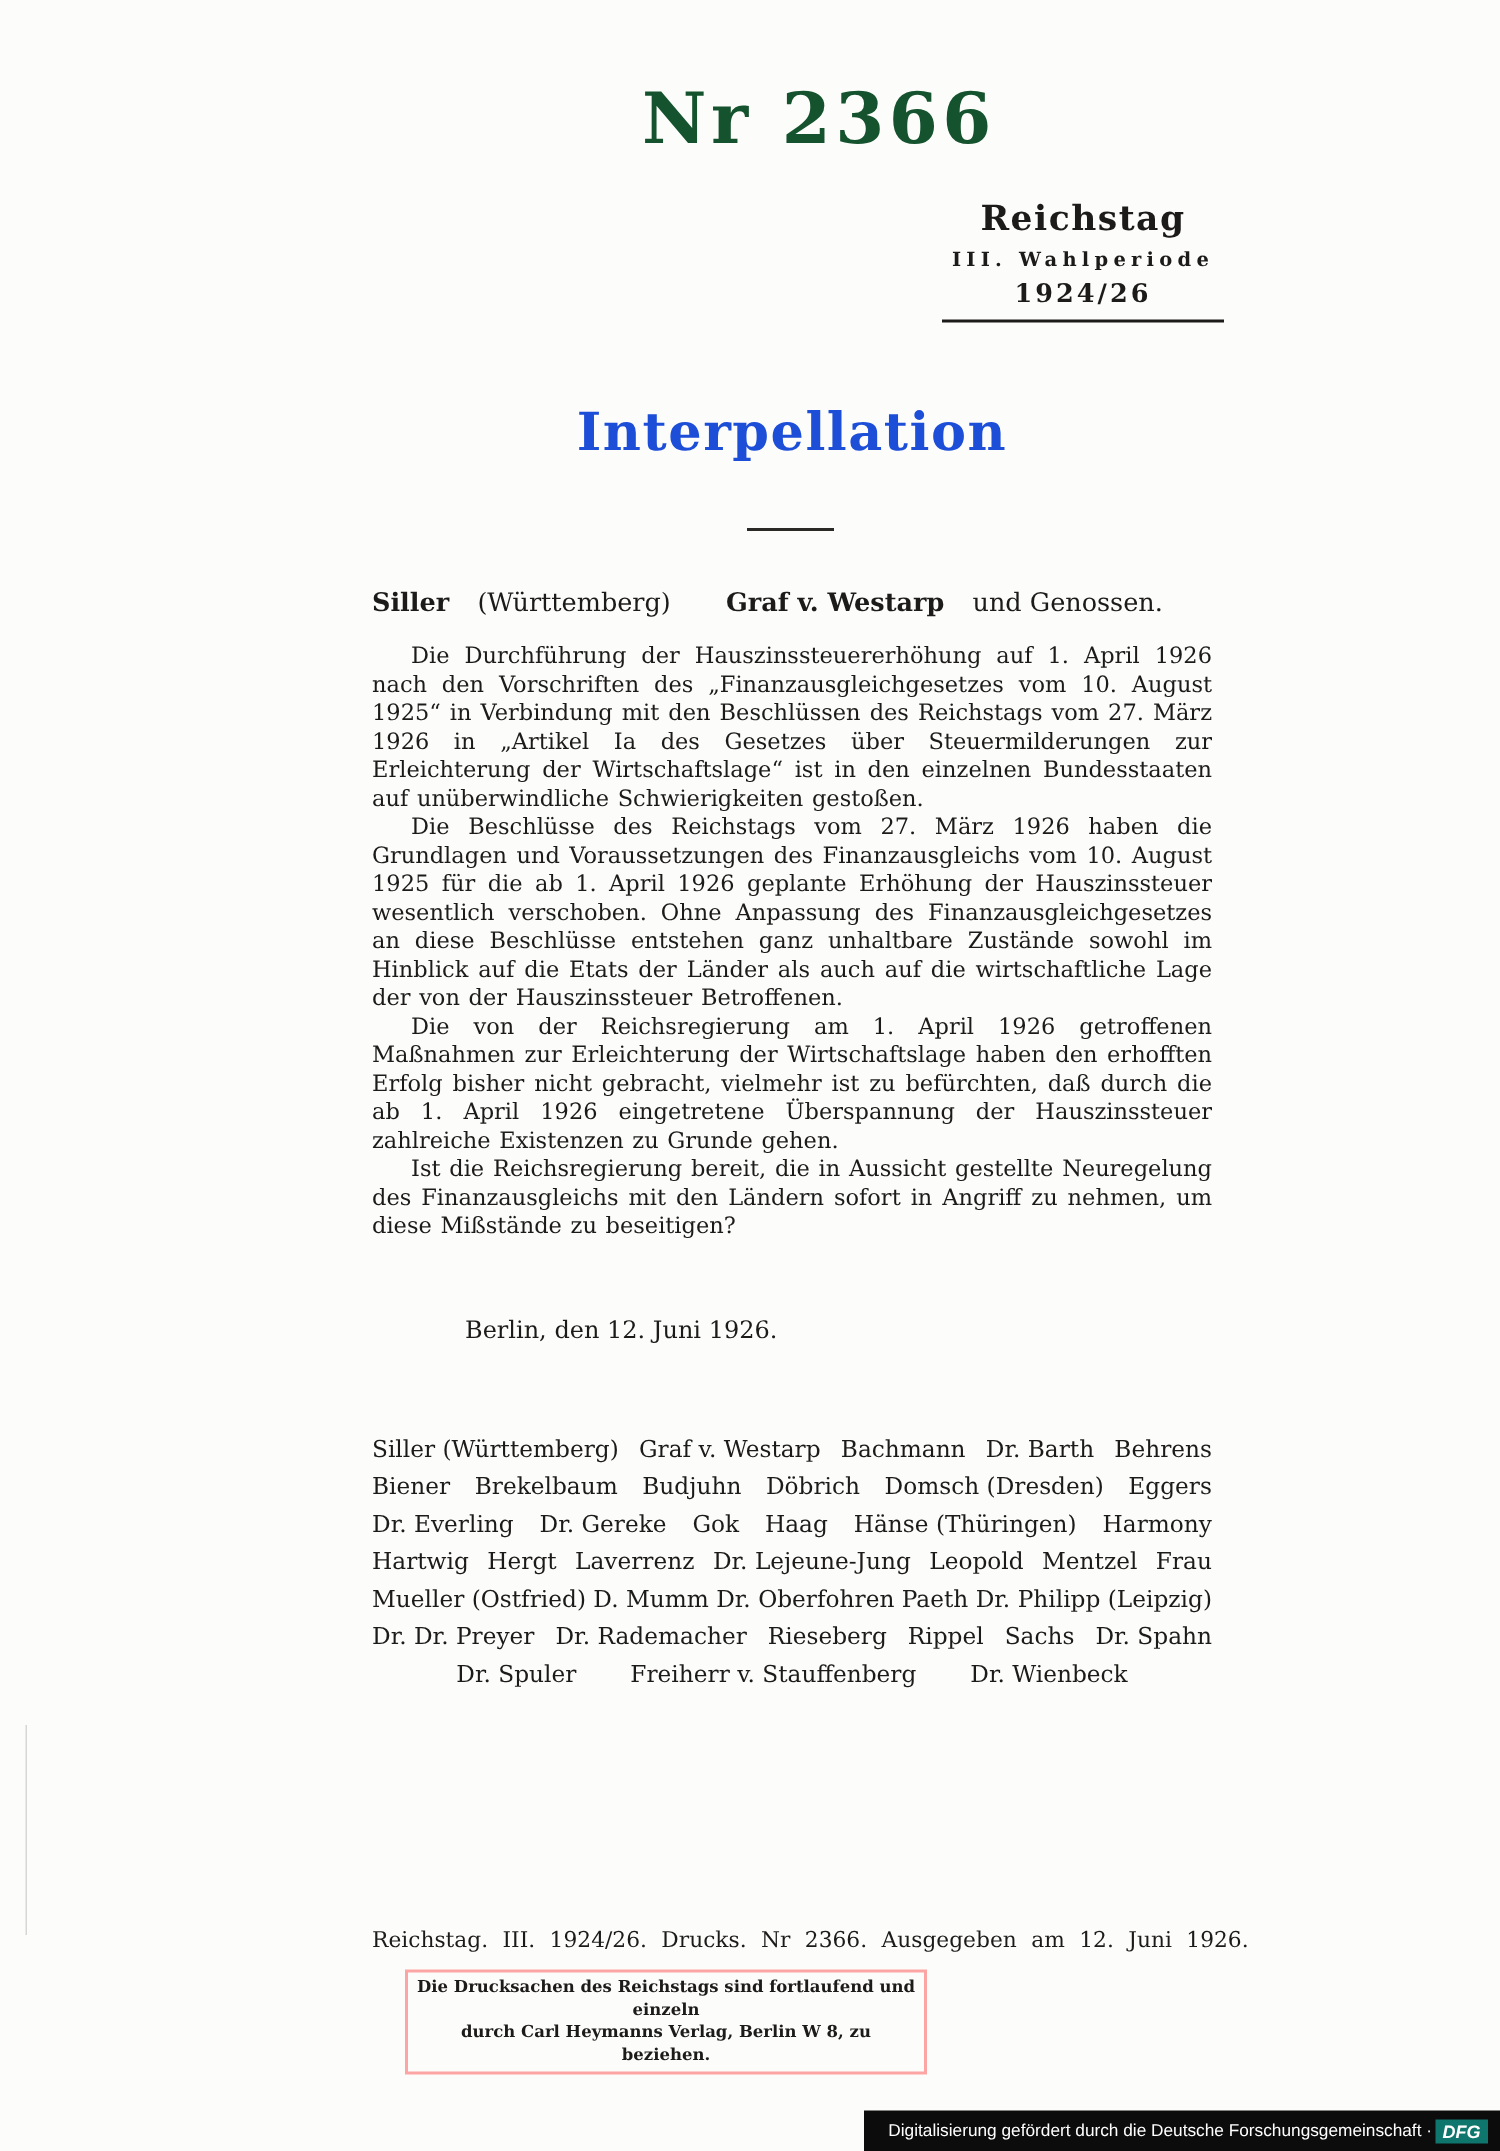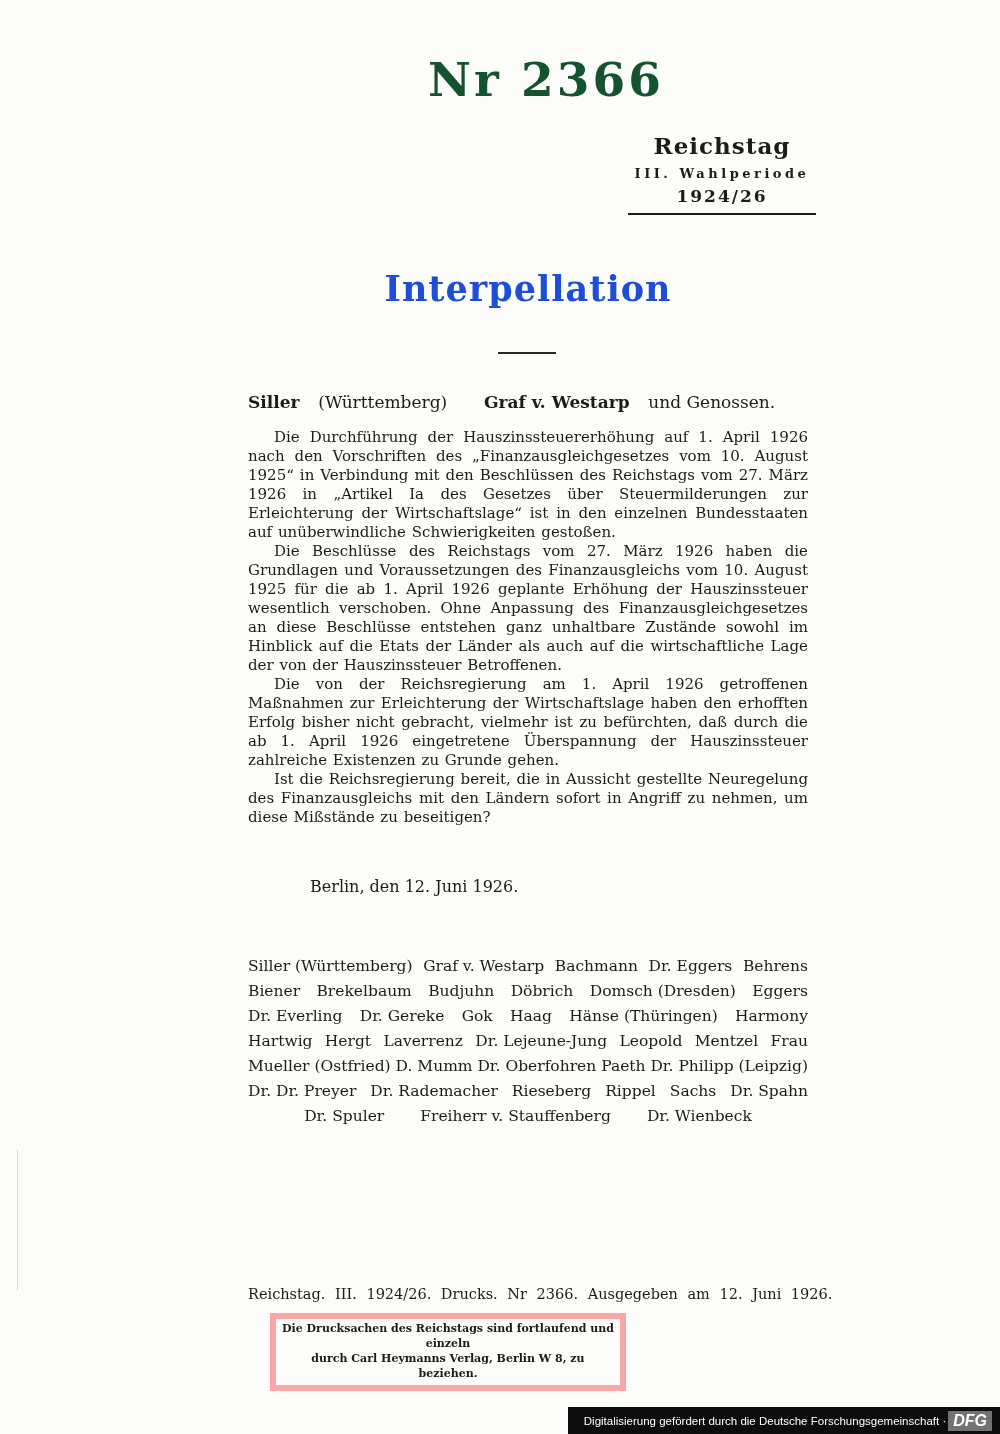--- a/index.html
+++ b/index.html
@@ -132,21 +132,21 @@
     width: 560px;
     font-size: 14.5px;
     word-spacing: 5px;
     white-space: nowrap;
   }
   .notice-box {
     position: absolute;
     left: 270px;
     top: 1313px;
     width: 332px;
-    border: 6px solid #fca5a5;
+    border: 2px solid #fca5a5;
     padding: 3px 6px 4px 6px;
     text-align: center;
     font-size: 11px;
     font-weight: bold;
     line-height: 1.35;
   }
 
   
   .digitization-bar {
     position: absolute;
@@ -157,25 +157,25 @@
     color: #ffffff;
     display: flex;
     align-items: center;
     gap: 2px;
     padding: 0 8px 0 16px;
     font-family: "Liberation Sans", "DejaVu Sans", sans-serif;
     font-size: 11.5px;
     white-space: nowrap;
   }
   .dfg-badge {
-    background: #737373;
+    background: #0f766e;
     color: #ffffff;
     font-style: italic;
     font-weight: bold;
-    font-size: 16px;
+    font-size: 12px;
     padding: 2px 5px;
     line-height: 1;
   }
 
   
   .scan-edge {
     position: absolute;
     left: 17px;
     top: 1150px;
     width: 1px;
@@ -217,21 +217,21 @@
     <p class="body-p">Die von der Reichsregierung am 1. April 1926 getroffenen Maßnahmen zur Erleichterung der Wirtschaftslage haben den erhofften Erfolg bisher nicht gebracht, vielmehr ist zu befürchten, daß durch die ab 1. April 1926 eingetretene Überspannung der Hauszinssteuer zahlreiche Existenzen zu Grunde gehen.</p>
     <p class="body-p">Ist die Reichsregierung bereit, die in Aussicht gestellte Neuregelung des Finanzausgleichs mit den Ländern sofort in Angriff zu nehmen, um diese Mißstände zu beseitigen?</p>
 
     <div class="date-line">Berlin, den 12. Juni 1926.</div>
 
     <div class="signatories" id="signatories">
         <div class="sig-line">
           <span>Siller (Württemberg)</span>
           <span>Graf v. Westarp</span>
           <span>Bachmann</span>
-          <span>Dr. Eggers</span>
+          <span>Dr. Barth</span>
           <span>Behrens</span>
         </div>
         <div class="sig-line">
           <span>Biener</span>
           <span>Brekelbaum</span>
           <span>Budjuhn</span>
           <span>Döbrich</span>
           <span>Domsch (Dresden)</span>
           <span>Eggers</span>
         </div>

